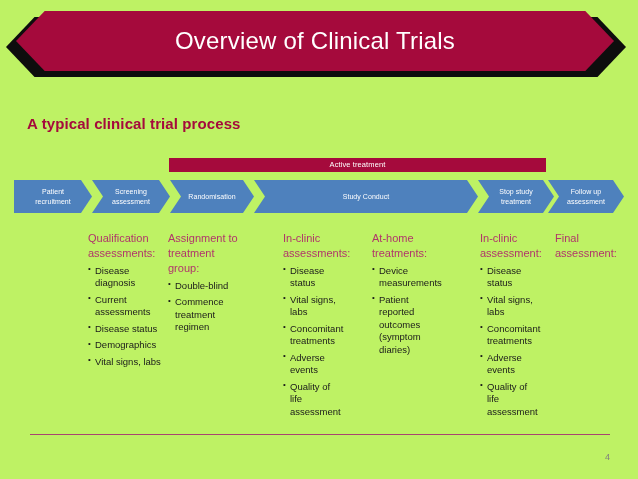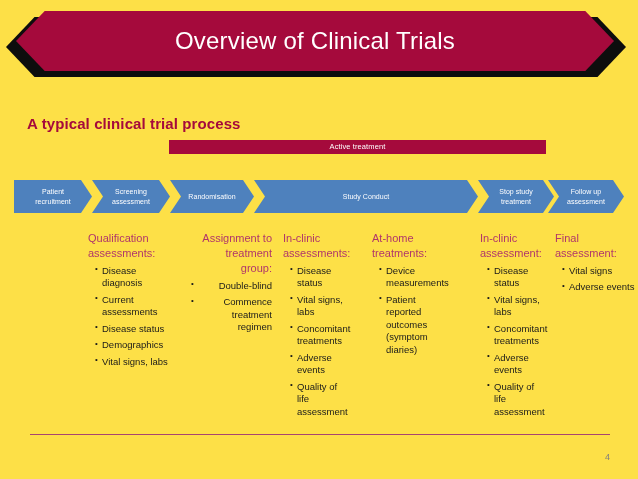--- a/index.html
+++ b/index.html
@@ -8,21 +8,21 @@
     background: #ffffff;
   }
   body {
     font-family: "Liberation Sans", sans-serif;
     -webkit-font-smoothing: antialiased;
   }
   #slide {
     position: relative;
     width: 638px;
     height: 479px;
-    background: #fde047;
+    background: #bef264;
     overflow: hidden;
   }
 
   
   .banner-wrap {
     position: absolute;
     left: 0px;
     top: 11px;
     width: 638px;
     height: 68px;
@@ -67,21 +67,21 @@
     font-size: 15px;
     color: #a50a3c;
     font-weight: 700;
     letter-spacing: 0.1px;
   }
 
   
   .active-bar {
     position: absolute;
     left: 169px;
-    top: 140px;
+    top: 158px;
     width: 377px;
     height: 14px;
     background: #a50a3c;
     display: flex;
     align-items: center;
     justify-content: center;
   }
   .active-bar-label {
     color: #ffffff;
     font-size: 7.5px;
@@ -149,21 +149,20 @@
     padding: 0;
   }
   .col-item {
     position: relative;
     padding-left: 7px;
     color: #1a1a1a;
     font-size: 9.5px;
     line-height: 1.32;
     margin-bottom: 4px;
     white-space: pre-line;
-    margin-left: 7px;
   }
   .col-item::before {
     content: "\2022";
     position: absolute;
     left: 0;
     top: -0.5px;
     font-size: 8px;
     color: #1a1a1a;
   }
 
@@ -238,21 +237,21 @@
         <li class="col-item">Disease
 diagnosis</li>
         <li class="col-item">Current
 assessments</li>
         <li class="col-item">Disease status</li>
         <li class="col-item">Demographics</li>
         <li class="col-item">Vital signs, labs</li>
       </ul>
     </div>
 
-    <div class="col" style="left:184px; width:88px;text-align:right;">
+    <div class="col" style="left:168px; width:88px;">
       <div class="col-head">Assignment to
 treatment
 group:</div>
       <ul class="col-list">
         <li class="col-item">Double-blind</li>
         <li class="col-item">Commence
 treatment
 regimen</li>
       </ul>
     </div>
@@ -303,24 +302,20 @@
 events</li>
         <li class="col-item">Quality of
 life
 assessment</li>
       </ul>
     </div>
 
     <div class="col" style="left:555px; width:80px;">
       <div class="col-head">Final
 assessment:</div>
-      <ul class="col-list">
-        <li class="col-item">Vital signs</li>
-        <li class="col-item">Adverse events</li>
-      </ul>
     </div>
 
   </div>
 
   <div class="footer-rule"></div>
   <div class="page-number">4</div>
 
 </div>
 
 </body></html>

